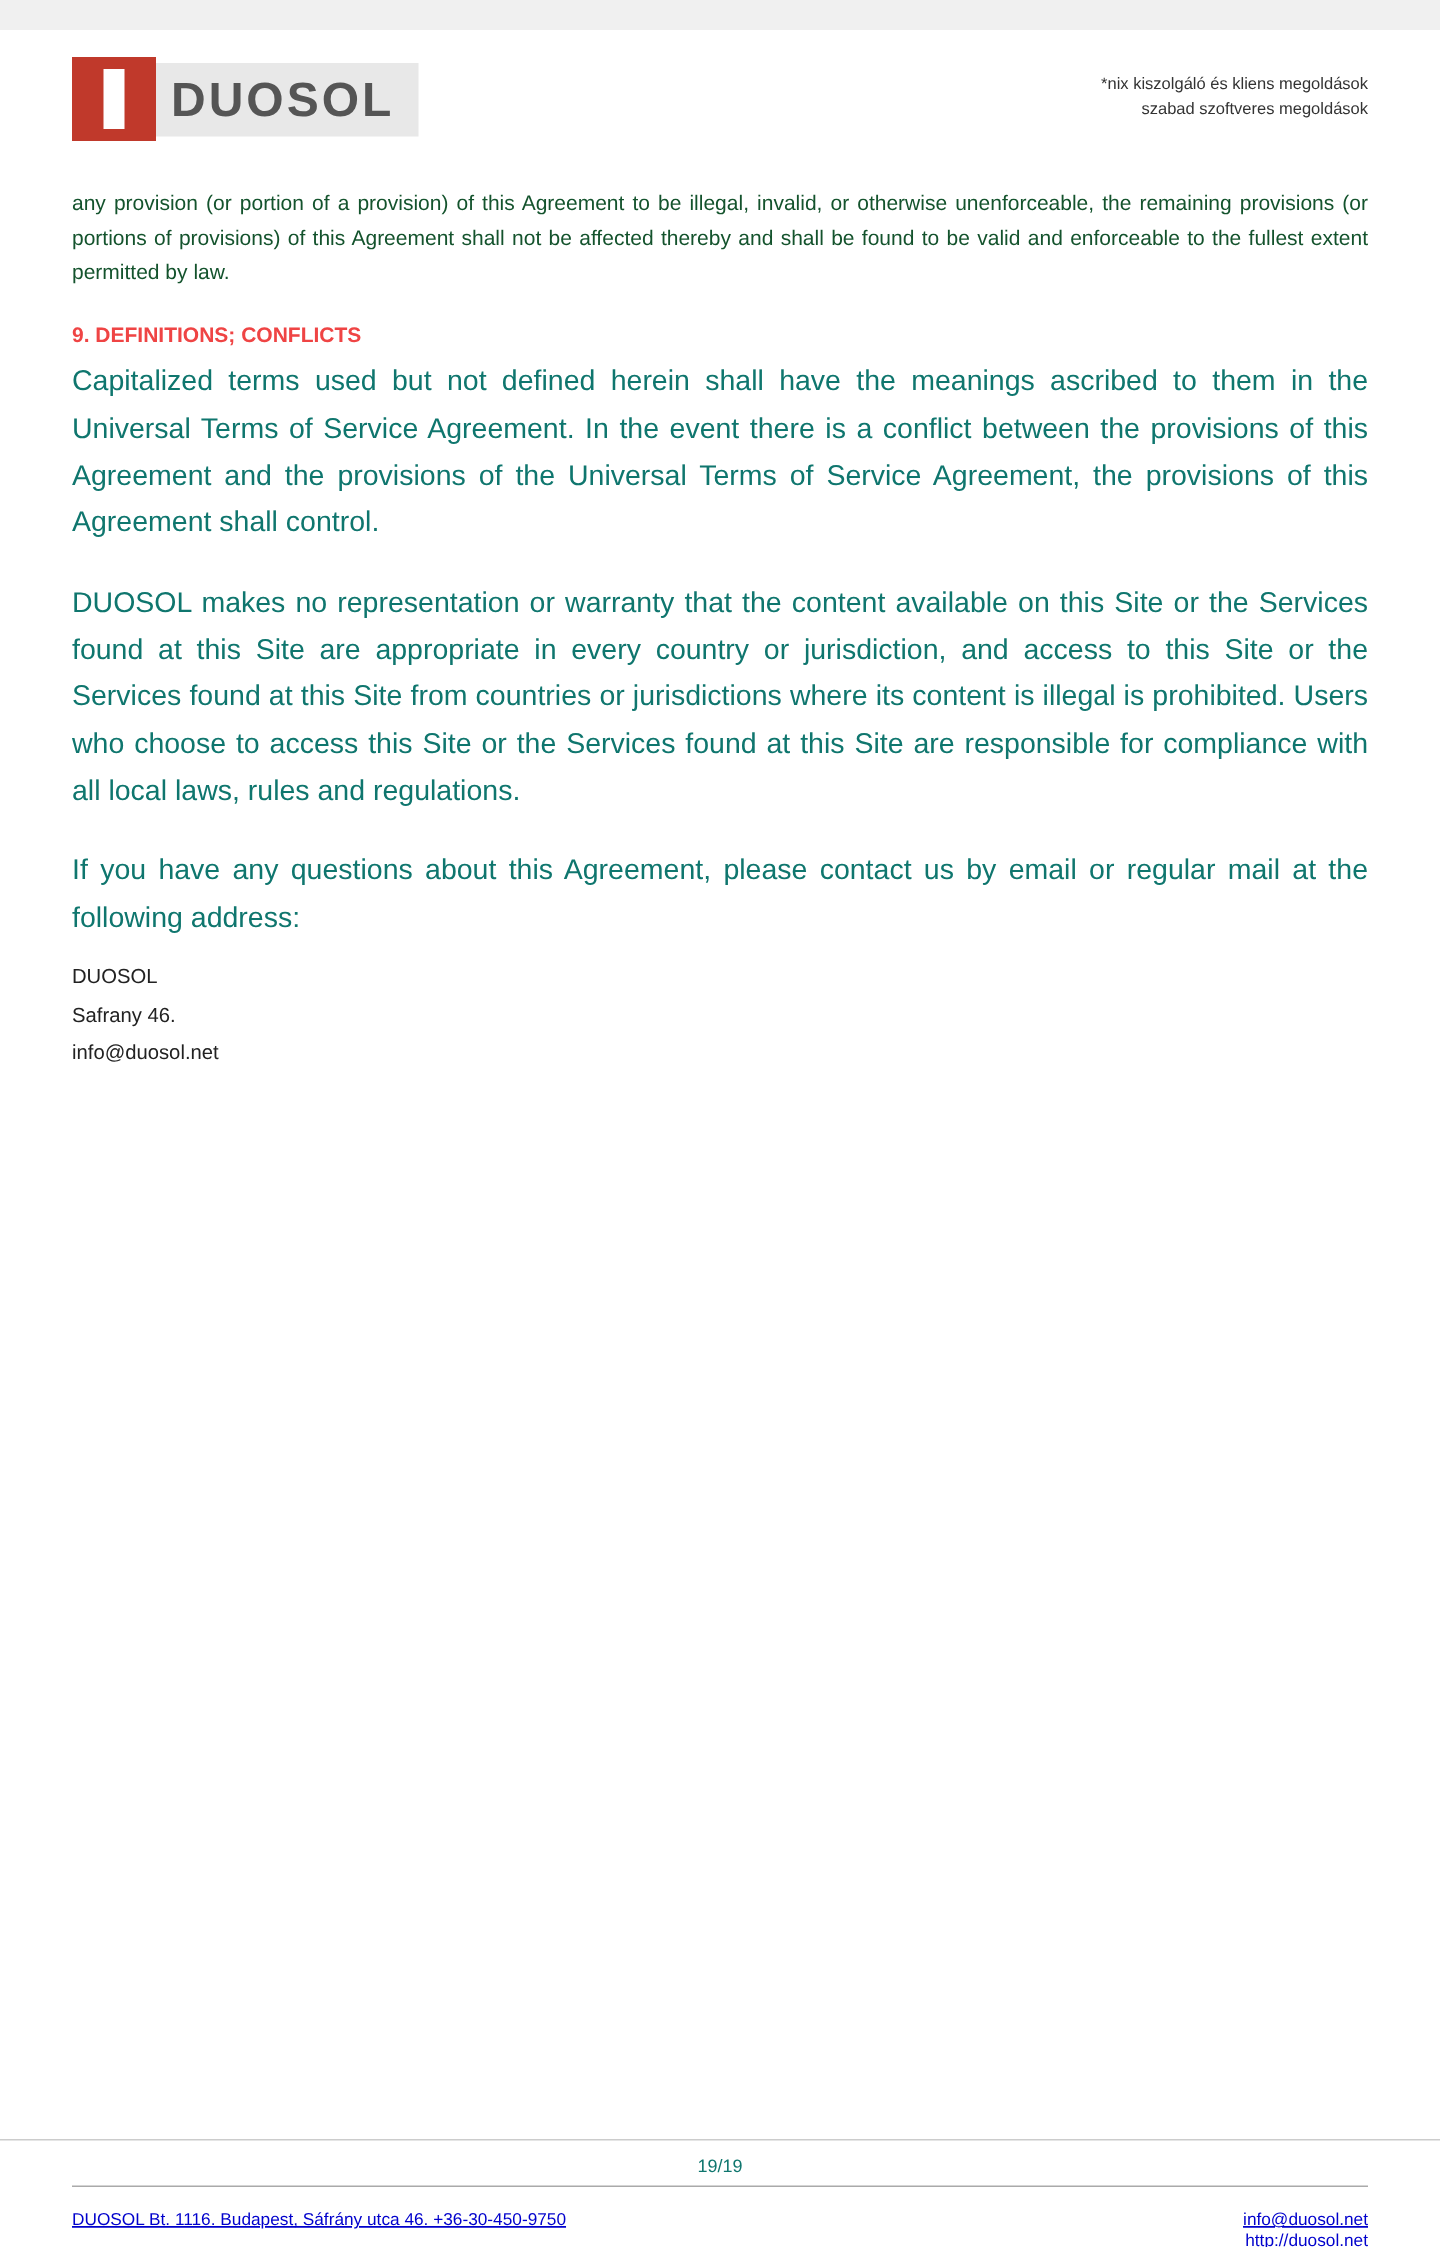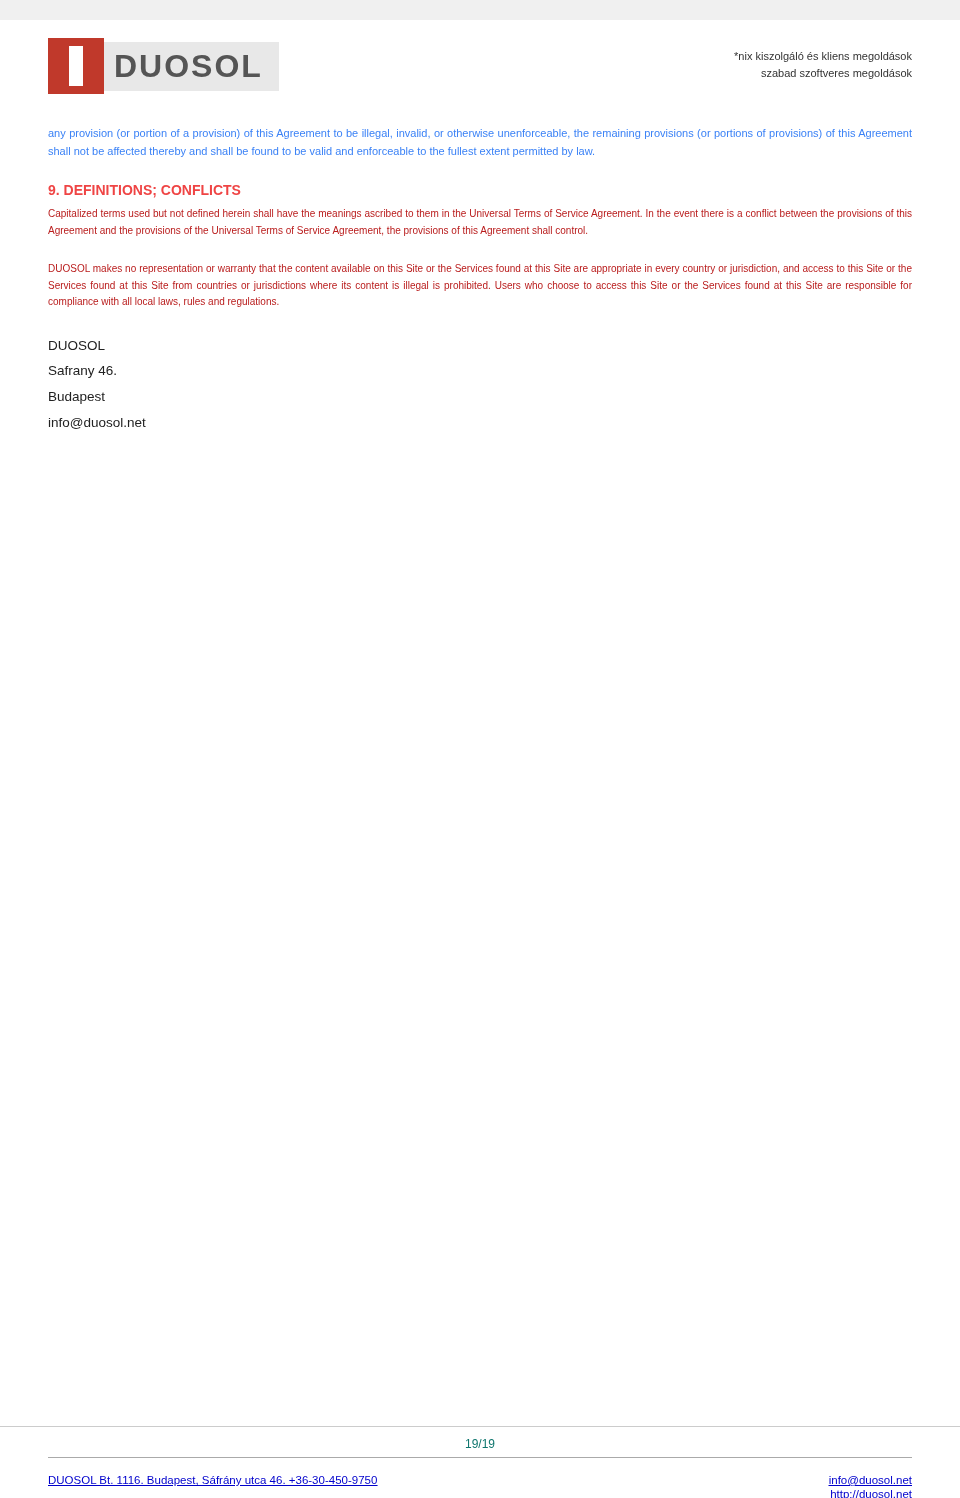--- a/index.html
+++ b/index.html
@@ -72,41 +72,41 @@
       line-height: 1.5;
       margin-top: 10px;
     }
 
     .content {
       padding: 20px 48px 60px 48px;
       flex: 1;
     }
 
     .intro-text {
-      font-size: 11px;
-      color: #3b82f6;
+      font-size: 14px;
+      color: #14532d;
       line-height: 1.65;
       text-align: justify;
       margin-bottom: 22px;
     }
 
     .section {
       margin-bottom: 22px;
     }
 
     .section-title {
       font-size: 14px;
       font-weight: bold;
       color: #ef4444;
       margin-bottom: 8px;
     }
 
     .section-body {
-      font-size: 10px;
-      color: #b91c1c;
+      font-size: 19px;
+      color: #0f766e;
       line-height: 1.65;
       text-align: justify;
     }
 
     .section-body p {
       margin-bottom: 10px;
     }
 
     .contact-block {
       font-size: 13.5px;
@@ -178,24 +178,26 @@
       </div>
     </div>
 
     <div class="section">
       <div class="section-body">
         <p>DUOSOL makes no representation or warranty that the content available on this Site or the Services found at this Site are appropriate in every country or jurisdiction, and access to this Site or the Services found at this Site from countries or jurisdictions where its content is illegal is prohibited.  Users who choose to access this Site or the Services found at this Site are responsible for compliance with all local laws, rules and regulations.</p>
       </div>
     </div>
 
     <div class="section">
+      <div class="section-body">
+        <p>If you have any questions about this Agreement, please contact us by email or regular mail at the following address:</p>
+      </div>
       <div class="contact-block">
         <div>DUOSOL</div>
         <div>Safrany 46.</div>
-        <div>Budapest</div>
         <div>info@duosol.net</div>
       </div>
     </div>
 
   </div>
 
   <div class="footer">
     <div class="footer-page">19/19</div>
     <hr class="divider-line">
     <div class="footer-links">

